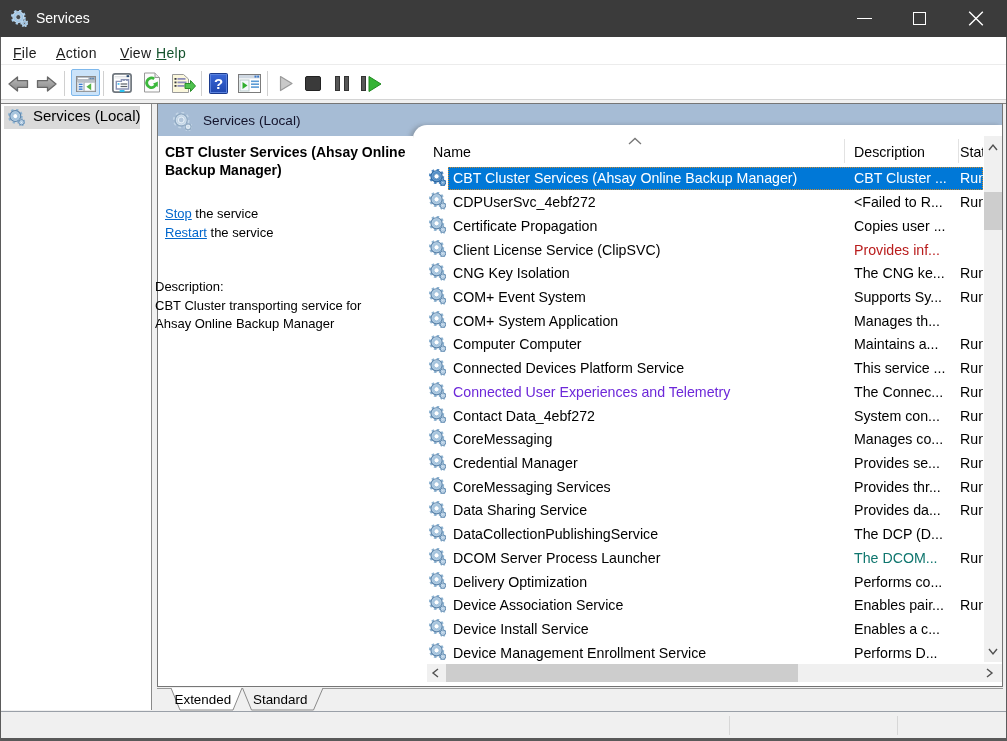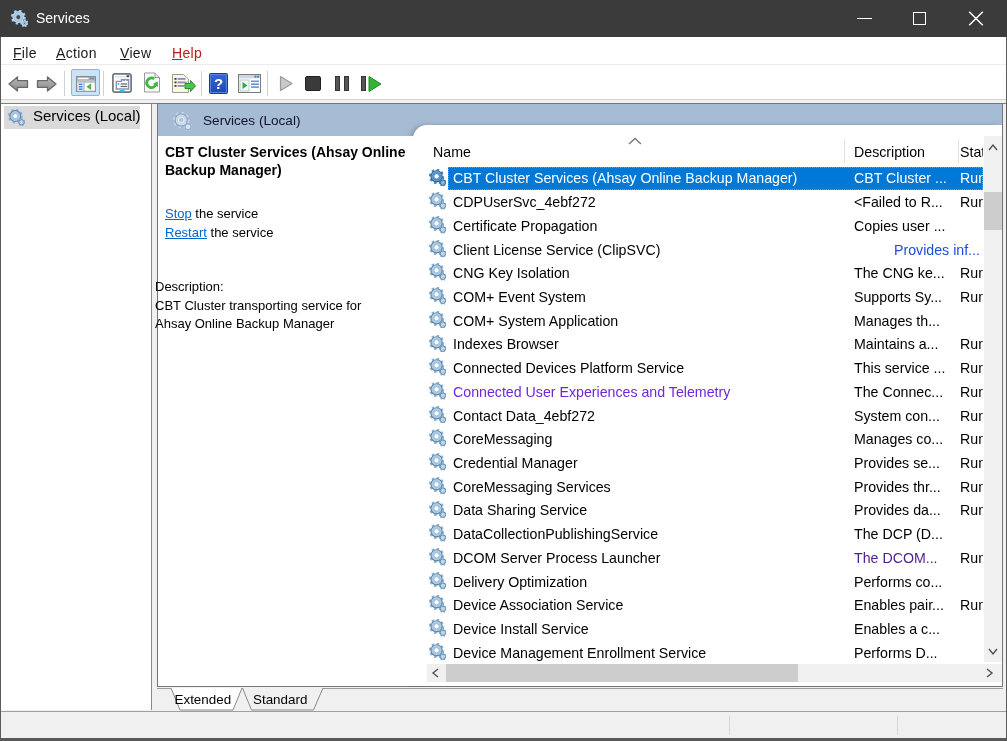--- a/index.html
+++ b/index.html
@@ -22,21 +22,21 @@
 <div class="abs" style="left:857px;top:18px;width:15px;height:1.4px;background:#fff"></div>
 <div class="abs" style="left:913px;top:12px;width:13px;height:13px;border:1.4px solid #fff"></div>
 <svg class="abs" style="left:968px;top:11px" width="16" height="15" viewBox="0 0 16 15">
 <path d="M1.2 0.7 L14.8 14.3 M14.8 0.7 L1.2 14.3" stroke="#fff" stroke-width="1.4"></path>
 </svg>
 <div class="abs" style="left:0;top:37px;width:1007px;height:27px;background:#ffffff"></div>
 <div class="abs" style="left:0;top:63.5px;width:1007px;height:1px;background:#ececec"></div>
 <div class="abs" style="left:13px;top:44.6px;letter-spacing:0.3px;color:#1a1a1a"><span class="u">F</span>ile</div>
 <div class="abs" style="left:56px;top:44.6px;letter-spacing:0.3px;color:#1a1a1a"><span class="u">A</span>ction</div>
 <div class="abs" style="left:120px;top:44.6px;letter-spacing:0.3px;color:#1a1a1a"><span class="u">V</span>iew</div>
-<div class="abs" style="left:172px;top:44.6px;letter-spacing:0.3px;color:#b91c1c"><span class="u">H</span>elp</div>
+<div class="abs" style="left:156px;top:44.6px;letter-spacing:0.3px;color:#14532d"><span class="u">H</span>elp</div>
 <div class="abs" style="left:0;top:64.5px;width:1007px;height:35px;background:#ffffff"></div>
 <div class="abs" style="left:0;top:99px;width:1007px;height:1px;background:#d4d4d4"></div>
 <div class="abs" style="left:63.5px;top:71px;width:1px;height:25px;background:#d0d0d0"></div>
 <div class="abs" style="left:102.5px;top:71px;width:1px;height:25px;background:#d0d0d0"></div>
 <div class="abs" style="left:200.5px;top:71px;width:1px;height:25px;background:#d0d0d0"></div>
 <div class="abs" style="left:266.5px;top:71px;width:1px;height:25px;background:#d0d0d0"></div>
 <svg class="abs" style="left:8px;top:76px" width="21" height="16" viewBox="0 0 21 16">
 <defs>
       <linearGradient id="ag" x1="0" y1="0" x2="0" y2="1">
         <stop offset="0" stop-color="#b9b9b9"></stop>
@@ -203,21 +203,21 @@
 <svg class="abs" style="left:428.5px;top:239.742px" width="17.5" height="17.5" viewBox="0 0 16 16">
 <circle cx="6.9" cy="6.7" r="6" fill="none" stroke="#8fb4d2" stroke-width="2" stroke-dasharray="2.3 2.4"></circle>
 <circle cx="6.9" cy="6.7" r="5.1" fill="#c6dbed" stroke="#5e86ac" stroke-width="1.1"></circle>
 <circle cx="6.9" cy="6.7" r="3.4" fill="none" stroke="#a5c4dd" stroke-width="1.3"></circle>
 <circle cx="6.9" cy="6.7" r="2.4" fill="#ffffff" stroke="#8fb4d2" stroke-width="0.8"></circle>
 <circle cx="12.7" cy="12.5" r="3" fill="none" stroke="#8fb4d2" stroke-width="1.5" stroke-dasharray="1.4 1.3"></circle>
 <circle cx="12.7" cy="12.5" r="2.5" fill="#c6dbed" stroke="#5e86ac" stroke-width="0.9"></circle>
 <circle cx="12.7" cy="12.5" r="0.9" fill="#ffffff" stroke="#8fb4d2" stroke-width="0.6"></circle>
 </svg>
 <div class="abs lst" style="left:453px;top:241.5px;color:#000">Client License Service (ClipSVC)</div>
-<div class="abs lst" style="left:894px;top:241.5px;color:#1d4ed8">Provides inf...</div>
+<div class="abs lst" style="left:854px;top:241.5px;color:#b91c1c">Provides inf...</div>
 <svg class="abs" style="left:428.5px;top:263.456px" width="17.5" height="17.5" viewBox="0 0 16 16">
 <circle cx="6.9" cy="6.7" r="6" fill="none" stroke="#8fb4d2" stroke-width="2" stroke-dasharray="2.3 2.4"></circle>
 <circle cx="6.9" cy="6.7" r="5.1" fill="#c6dbed" stroke="#5e86ac" stroke-width="1.1"></circle>
 <circle cx="6.9" cy="6.7" r="3.4" fill="none" stroke="#a5c4dd" stroke-width="1.3"></circle>
 <circle cx="6.9" cy="6.7" r="2.4" fill="#ffffff" stroke="#8fb4d2" stroke-width="0.8"></circle>
 <circle cx="12.7" cy="12.5" r="3" fill="none" stroke="#8fb4d2" stroke-width="1.5" stroke-dasharray="1.4 1.3"></circle>
 <circle cx="12.7" cy="12.5" r="2.5" fill="#c6dbed" stroke="#5e86ac" stroke-width="0.9"></circle>
 <circle cx="12.7" cy="12.5" r="0.9" fill="#ffffff" stroke="#8fb4d2" stroke-width="0.6"></circle>
 </svg>
 <div class="abs lst" style="left:453px;top:265.3px;color:#000">CNG Key Isolation</div>
@@ -248,21 +248,21 @@
 <div class="abs lst" style="left:854px;top:312.7px;color:#000">Manages th...</div>
 <svg class="abs" style="left:428.5px;top:334.598px" width="17.5" height="17.5" viewBox="0 0 16 16">
 <circle cx="6.9" cy="6.7" r="6" fill="none" stroke="#8fb4d2" stroke-width="2" stroke-dasharray="2.3 2.4"></circle>
 <circle cx="6.9" cy="6.7" r="5.1" fill="#c6dbed" stroke="#5e86ac" stroke-width="1.1"></circle>
 <circle cx="6.9" cy="6.7" r="3.4" fill="none" stroke="#a5c4dd" stroke-width="1.3"></circle>
 <circle cx="6.9" cy="6.7" r="2.4" fill="#ffffff" stroke="#8fb4d2" stroke-width="0.8"></circle>
 <circle cx="12.7" cy="12.5" r="3" fill="none" stroke="#8fb4d2" stroke-width="1.5" stroke-dasharray="1.4 1.3"></circle>
 <circle cx="12.7" cy="12.5" r="2.5" fill="#c6dbed" stroke="#5e86ac" stroke-width="0.9"></circle>
 <circle cx="12.7" cy="12.5" r="0.9" fill="#ffffff" stroke="#8fb4d2" stroke-width="0.6"></circle>
 </svg>
-<div class="abs lst" style="left:453px;top:336.4px;color:#000">Indexes Browser</div>
+<div class="abs lst" style="left:453px;top:336.4px;color:#000">Computer Computer</div>
 <div class="abs lst" style="left:854px;top:336.4px;color:#000">Maintains a...</div>
 <div class="abs lst" style="left:960px;top:336.4px;width:23px;overflow:hidden;color:#000">Running</div>
 <svg class="abs" style="left:428.5px;top:358.312px" width="17.5" height="17.5" viewBox="0 0 16 16">
 <circle cx="6.9" cy="6.7" r="6" fill="none" stroke="#8fb4d2" stroke-width="2" stroke-dasharray="2.3 2.4"></circle>
 <circle cx="6.9" cy="6.7" r="5.1" fill="#c6dbed" stroke="#5e86ac" stroke-width="1.1"></circle>
 <circle cx="6.9" cy="6.7" r="3.4" fill="none" stroke="#a5c4dd" stroke-width="1.3"></circle>
 <circle cx="6.9" cy="6.7" r="2.4" fill="#ffffff" stroke="#8fb4d2" stroke-width="0.8"></circle>
 <circle cx="12.7" cy="12.5" r="3" fill="none" stroke="#8fb4d2" stroke-width="1.5" stroke-dasharray="1.4 1.3"></circle>
 <circle cx="12.7" cy="12.5" r="2.5" fill="#c6dbed" stroke="#5e86ac" stroke-width="0.9"></circle>
 <circle cx="12.7" cy="12.5" r="0.9" fill="#ffffff" stroke="#8fb4d2" stroke-width="0.6"></circle>
@@ -356,21 +356,21 @@
 <svg class="abs" style="left:428.5px;top:548.024px" width="17.5" height="17.5" viewBox="0 0 16 16">
 <circle cx="6.9" cy="6.7" r="6" fill="none" stroke="#8fb4d2" stroke-width="2" stroke-dasharray="2.3 2.4"></circle>
 <circle cx="6.9" cy="6.7" r="5.1" fill="#c6dbed" stroke="#5e86ac" stroke-width="1.1"></circle>
 <circle cx="6.9" cy="6.7" r="3.4" fill="none" stroke="#a5c4dd" stroke-width="1.3"></circle>
 <circle cx="6.9" cy="6.7" r="2.4" fill="#ffffff" stroke="#8fb4d2" stroke-width="0.8"></circle>
 <circle cx="12.7" cy="12.5" r="3" fill="none" stroke="#8fb4d2" stroke-width="1.5" stroke-dasharray="1.4 1.3"></circle>
 <circle cx="12.7" cy="12.5" r="2.5" fill="#c6dbed" stroke="#5e86ac" stroke-width="0.9"></circle>
 <circle cx="12.7" cy="12.5" r="0.9" fill="#ffffff" stroke="#8fb4d2" stroke-width="0.6"></circle>
 </svg>
 <div class="abs lst" style="left:453px;top:549.8px;color:#000">DCOM Server Process Launcher</div>
-<div class="abs lst" style="left:854px;top:549.8px;color:#4c1d95">The DCOM...</div>
+<div class="abs lst" style="left:854px;top:549.8px;color:#0f766e">The DCOM...</div>
 <div class="abs lst" style="left:960px;top:549.8px;width:23px;overflow:hidden;color:#000">Running</div>
 <svg class="abs" style="left:428.5px;top:571.7379999999999px" width="17.5" height="17.5" viewBox="0 0 16 16">
 <circle cx="6.9" cy="6.7" r="6" fill="none" stroke="#8fb4d2" stroke-width="2" stroke-dasharray="2.3 2.4"></circle>
 <circle cx="6.9" cy="6.7" r="5.1" fill="#c6dbed" stroke="#5e86ac" stroke-width="1.1"></circle>
 <circle cx="6.9" cy="6.7" r="3.4" fill="none" stroke="#a5c4dd" stroke-width="1.3"></circle>
 <circle cx="6.9" cy="6.7" r="2.4" fill="#ffffff" stroke="#8fb4d2" stroke-width="0.8"></circle>
 <circle cx="12.7" cy="12.5" r="3" fill="none" stroke="#8fb4d2" stroke-width="1.5" stroke-dasharray="1.4 1.3"></circle>
 <circle cx="12.7" cy="12.5" r="2.5" fill="#c6dbed" stroke="#5e86ac" stroke-width="0.9"></circle>
 <circle cx="12.7" cy="12.5" r="0.9" fill="#ffffff" stroke="#8fb4d2" stroke-width="0.6"></circle>
 </svg>

